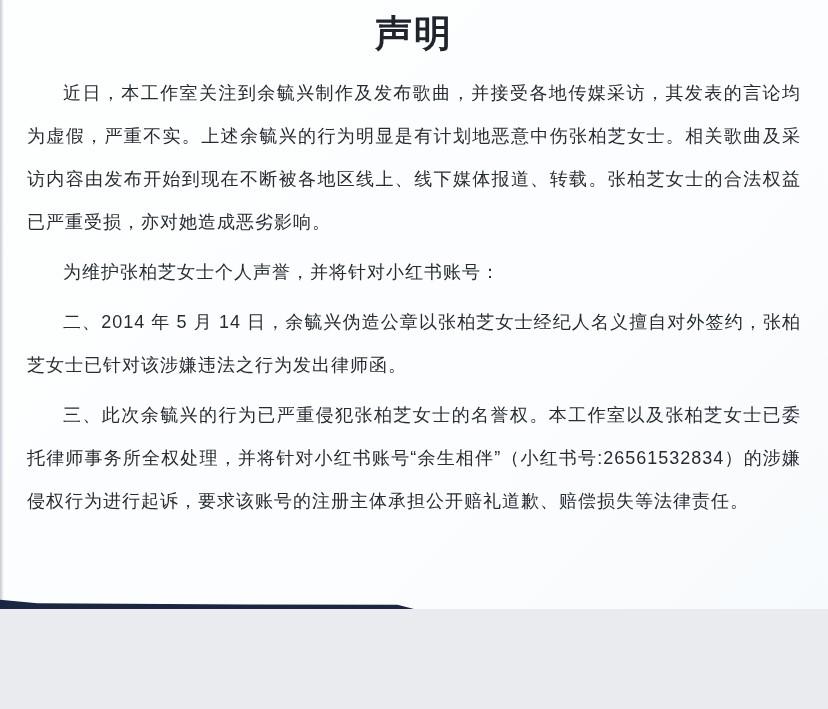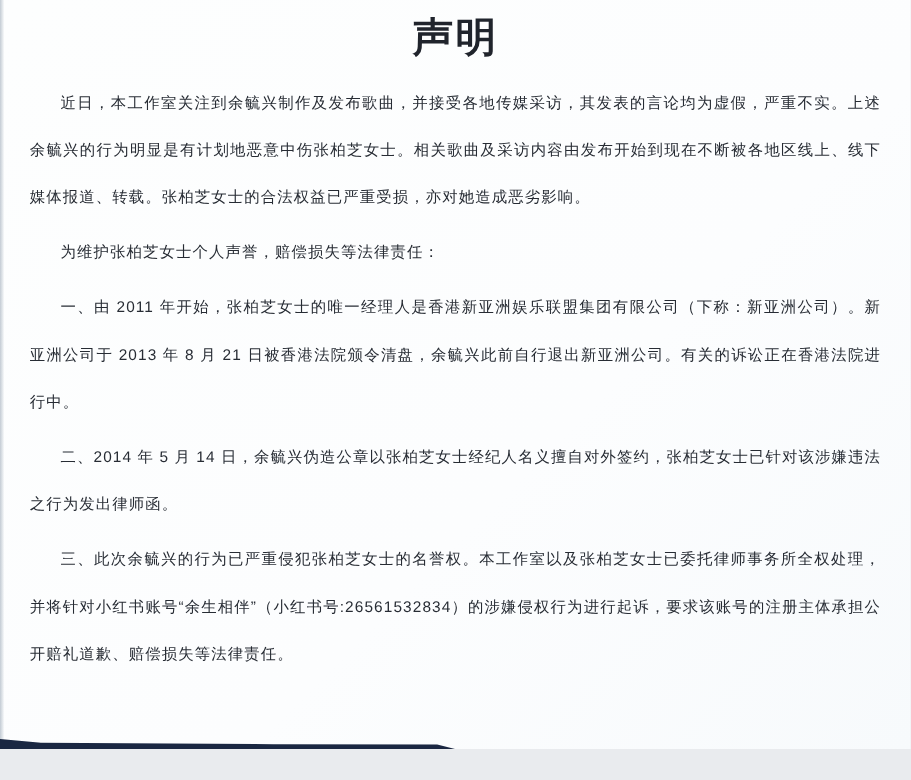--- a/index.html
+++ b/index.html
@@ -3,21 +3,21 @@
 <meta charset="utf-8">
 <style>
   html, body {
     margin: 0;
     padding: 0;
     background: #e9ebee;
   }
   .page {
     position: relative;
     width: 828px;
-    height: 681px;
+    height: 609px;
     margin: 0 auto;
     background: linear-gradient(135deg, #fdfefe 0%, #fcfdfe 60%, #f7fafc 100%);
     overflow: hidden;
     font-family: "Liberation Sans", "DejaVu Sans", sans-serif;
     color: #272c34;
   }
   
   .left-edge {
     position: absolute;
     left: 0; top: 0; bottom: 0;
@@ -43,38 +43,37 @@
     line-height: 48px;
     font-weight: 700;
     letter-spacing: 2px;
     color: #20242c;
   }
   .content {
     padding: 14px 27px 0 27px;
   }
   .content p {
     margin: 0 0 7px 0;
-    font-size: 14px;
+    font-size: 18px;
     line-height: 43px;
     letter-spacing: 1px;
     text-indent: 2em;
     text-align: justify;
     font-weight: 500;
     color: #272c34;
   }
 </style>
 </head>
 <body>
 
 <div class="page">
   <div class="left-edge"></div>
   <div class="corner-shadow"></div>
 
   <h1 class="doc-title">声明</h1>
 
   <div class="content">
     <p>近日，本工作室关注到余毓兴制作及发布歌曲，并接受各地传媒采访，其发表的言论均为虚假，严重不实。上述余毓兴的行为明显是有计划地恶意中伤张柏芝女士。相关歌曲及采访内容由发布开始到现在不断被各地区线上、线下媒体报道、转载。张柏芝女士的合法权益已严重受损，亦对她造成恶劣影响。</p>
-    <p>为维护张柏芝女士个人声誉，赔偿损失等法律责任：</p>
-    <p>一、由 2011 年开始，张柏芝女士的唯一经理人是香港新亚洲娱乐联盟集团有限公司（下称：新亚洲公司）。新亚洲公司于 2013 年 8 月 21 日被香港法院颁令清盘，余毓兴此前自行退出新亚洲公司。有关的诉讼正在香港法院进行中。</p>
+    <p>为维护张柏芝女士个人声誉，并将针对小红书账号：</p>
     <p>二、2014 年 5 月 14 日，余毓兴伪造公章以张柏芝女士经纪人名义擅自对外签约，张柏芝女士已针对该涉嫌违法之行为发出律师函。</p>
     <p>三、此次余毓兴的行为已严重侵犯张柏芝女士的名誉权。本工作室以及张柏芝女士已委托律师事务所全权处理，并将针对小红书账号“余生相伴”（小红书号:26561532834）的涉嫌侵权行为进行起诉，要求该账号的注册主体承担公开赔礼道歉、赔偿损失等法律责任。</p>
   </div>
 </div>
 
 </body></html>

